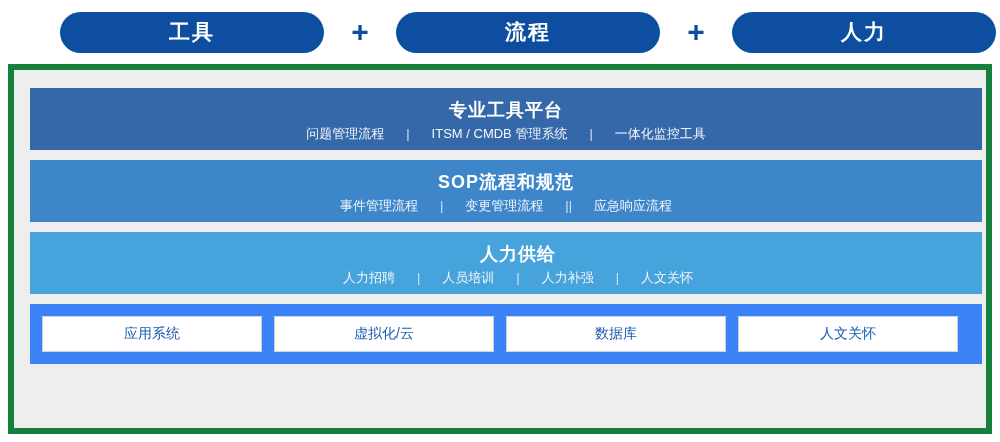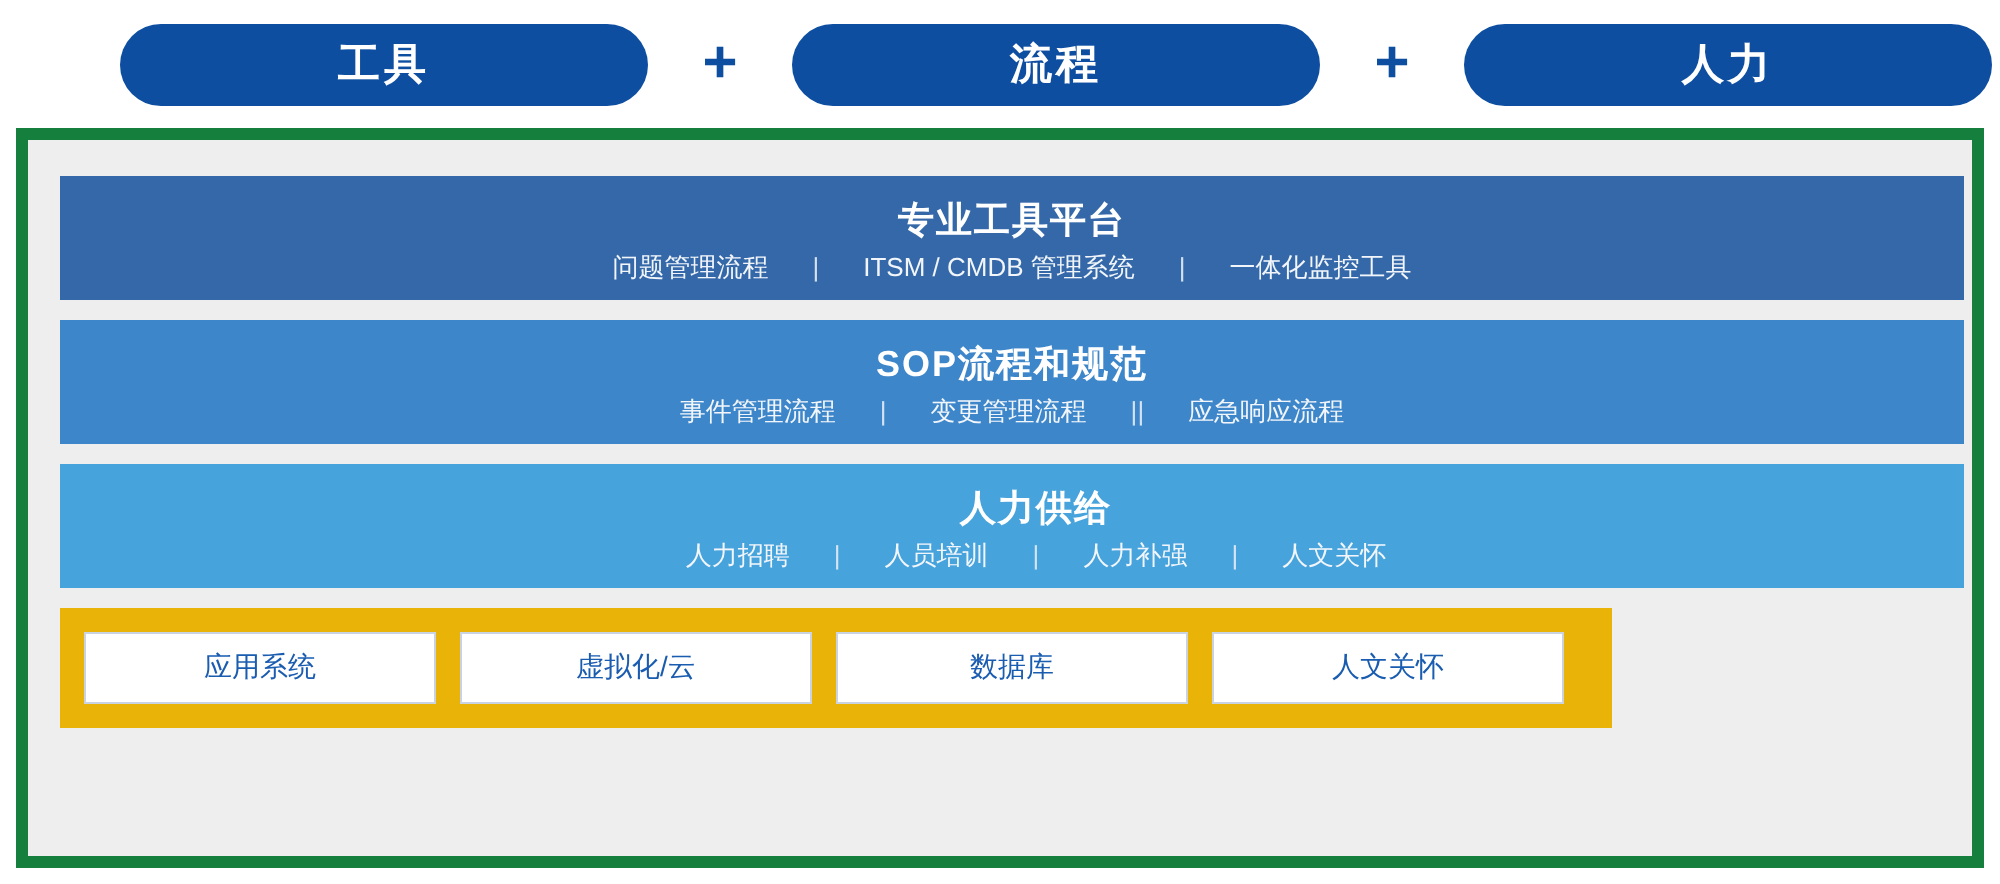--- a/index.html
+++ b/index.html
@@ -117,22 +117,22 @@
   }
   .band-sep {
     color: #dce8f5;
     font-size: 13px;
     opacity: 0.95;
   }
 
   
   .panel {
     box-sizing: border-box;
-    width: 776px;
-    background: #eab308;
+    width: 952px;
+    background: #3b82f6;
     padding: 12px 24px 12px 12px;
     margin-top: 2px;
   }
   .panel-row {
     display: flex;
     gap: 12px;
   }
   .panel-row + .panel-row {
     margin-top: 12px;
   }

